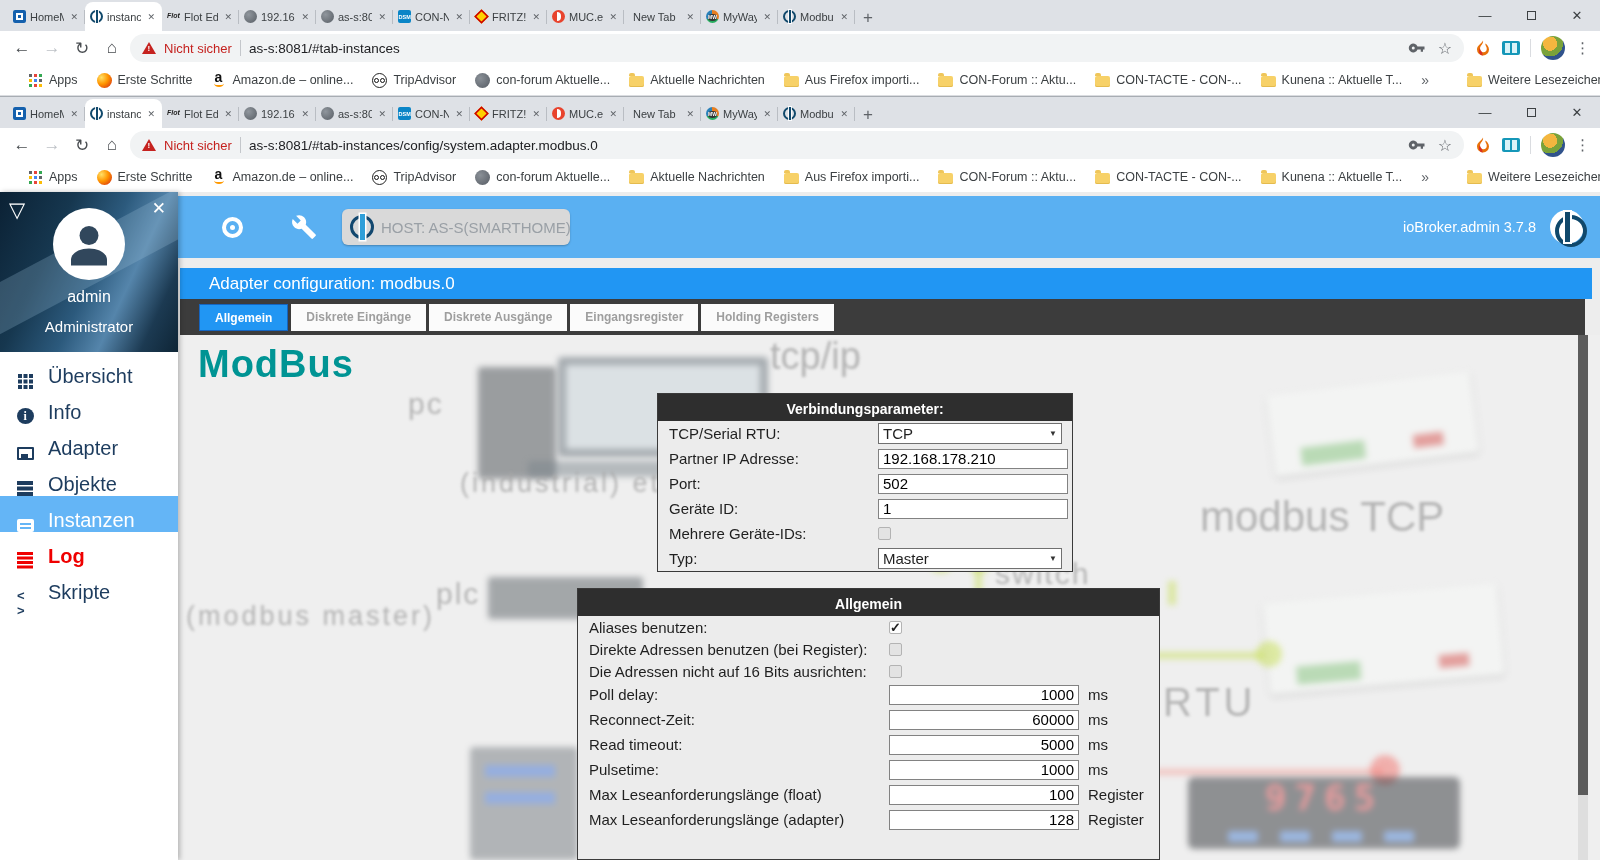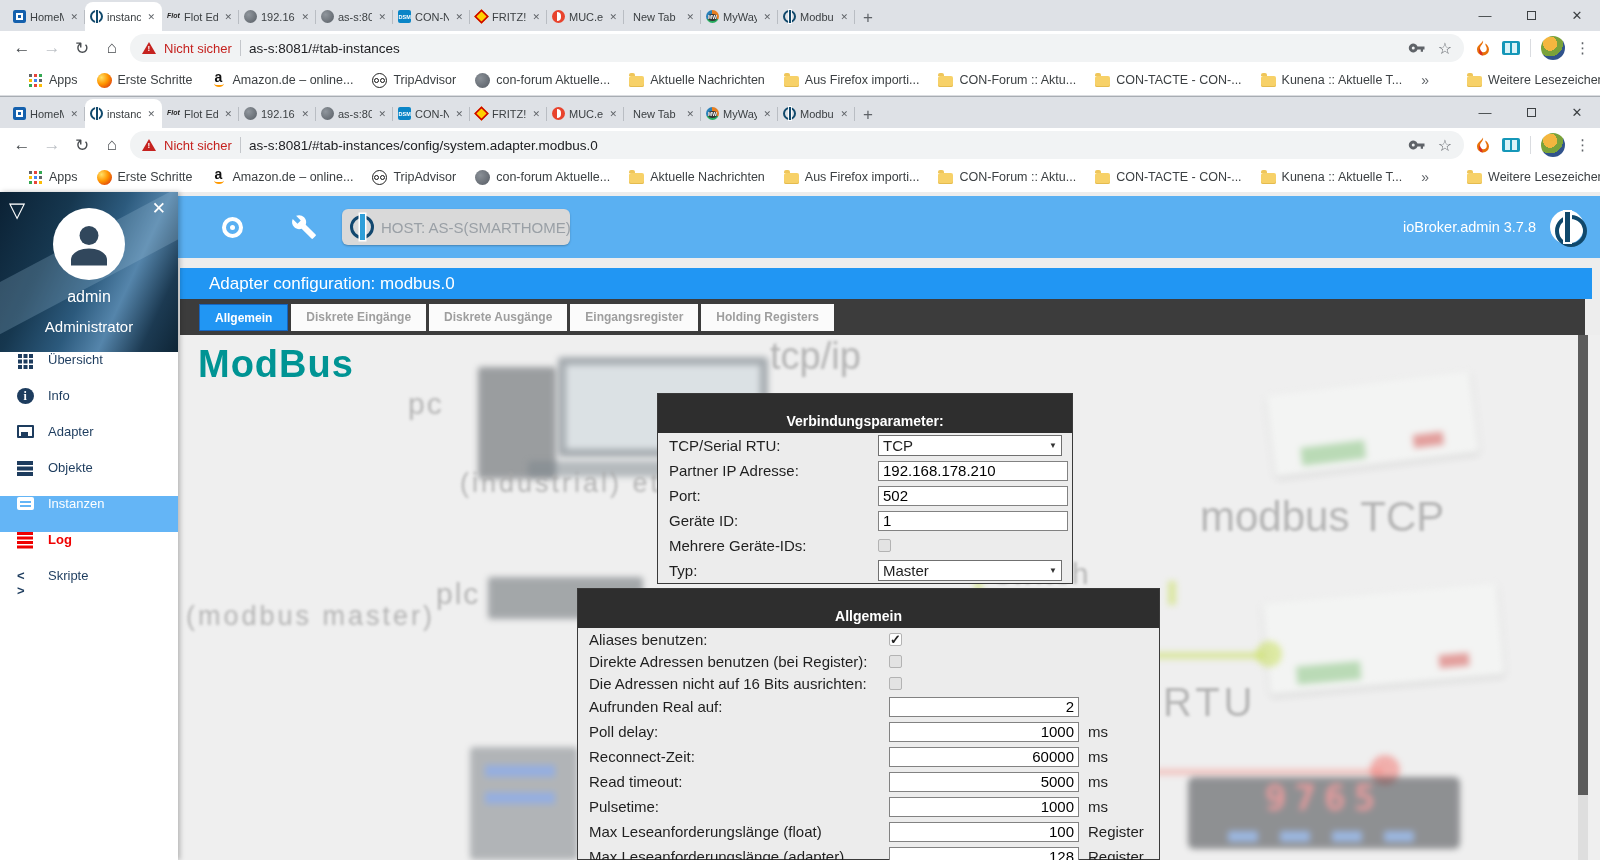--- a/index.html
+++ b/index.html
@@ -80,21 +80,21 @@
   #sidebar { position:absolute; left:0; top:0; width:178px; height:668px; background:#fff; box-shadow:2px 0 5px rgba(0,0,0,.25); z-index:6; }
   .sb-header { height:160px; position:relative; color:#fff;
     background:linear-gradient(115deg, #0b2134 0%, #16374f 30%, #2c5a7d 52%, #5585ab 68%, #1c3a52 85%, #0e2536 100%); overflow:hidden; }
   .sb-header::before { content:""; position:absolute; left:-30px; top:40px; width:260px; height:46px; background:rgba(160,195,220,.25); transform:rotate(-28deg); }
   .sb-nabla { position:absolute; left:9px; top:6px; font-size:21px; color:#fff; }
   .sb-close { position:absolute; right:12px; top:6px; font-size:17px; color:#fff; }
   .sb-avatar { position:absolute; left:53px; top:16px; width:72px; height:72px; background:#fff; border-radius:50%; display:flex; align-items:center; justify-content:center; }
   .sb-user { position:absolute; top:96px; width:100%; text-align:center; font-size:16px; }
   .sb-role { position:absolute; top:126px; width:100%; text-align:center; font-size:15px; }
   .sb-menu { position:absolute; top:160px; left:0; right:0; }
-  .sb-item { height:36px; display:flex; align-items:flex-start; gap:14px; padding-left:17px; font-size:13px; color:#1d3c5e; }
+  .sb-item { height:36px; display:flex; align-items:flex-end; gap:14px; padding-left:17px; font-size:20px; color:#1d3c5e; }
   .sb-item[data-active="true"] { background:#64b5f6; color:#fff; }
   .sb-item[data-red="true"] { color:#ef0000; font-weight:bold; }
   .sbicon { width:17px; height:16px; position:relative; flex:0 0 17px; }
   .sbicon[data-sicon="grid"]::after { content:""; position:absolute; left:1px; top:2px; width:3.5px; height:3.5px; background:currentColor;
     box-shadow:5.5px 0, 11px 0, 0 5.5px, 5.5px 5.5px, 11px 5.5px, 0 11px, 5.5px 11px, 11px 11px; }
   .sbicon[data-sicon="info"] { background:currentColor; border-radius:50%; height:16px; width:16px; }
   .sbicon[data-sicon="info"]::after { content:"i"; position:absolute; left:6.5px; top:0.5px; color:#fff; font-size:12px; font-weight:bold; font-family:"Liberation Serif", serif; }
   .sbicon[data-sicon="adapter"] { border:2px solid currentColor; height:13px; margin-top:1px; border-radius:1px; }
   .sbicon[data-sicon="adapter"]::after { content:""; position:absolute; left:1.5px; top:5px; width:7px; height:3.5px; background:currentColor; }
   .sbicon[data-sicon="instances"] { background:currentColor; height:13px; margin-top:1px; border-radius:2px; }
@@ -162,21 +162,21 @@
   .gd-b { left:750px; top:212px; }
   .gd-c { left:788px; top:212px; }
   .gl-v2 { left:797px; top:228px; width:7px; height:30px; }
   .gl-h2 { left:975px; top:317px; width:110px; height:7px; }
   .gd-d { left:1078px; top:306px; }
   .gl-v3 { left:990px; top:246px; width:8px; height:24px; }
   .rline { left:905px; top:434px; width:300px; height:6px; background:#f59a93; }
   .rdot { left:1192px; top:420px; width:30px; height:30px; background:#f2706a; border-radius:50%; }
 
   .cfgform { position:absolute; background:#ececec; border:1px solid #3a3a3a; z-index:3; }
-  .cfgform .fhead { background:#2e2e2e; color:#fff; font-size:14px; font-weight:bold; text-align:center; padding:19px 0 4px; }
+  .cfgform .fhead { background:#2e2e2e; color:#fff; font-size:14px; font-weight:bold; text-align:center; padding:7px 0 4px; }
   .frow { display:flex; align-items:center; padding:0 10px 0 11px; font-size:15px; color:#1f1f1f; }
   #connform { left:479px; top:58px; width:416px; }
   #connform .frow { height:25px; }
   #connform .lbl { width:209px; flex:0 0 209px; }
   #genform { left:399px; top:253px; width:583px; height:272px; }
   #genform .frow.cbrow { height:22px; }
   #genform .frow.inrow { height:25px; }
   #genform .lbl { width:300px; flex:0 0 300px; }
   .fin { width:190px; height:20px; border:1px solid #828282; background:#fff; font-size:15px; padding:0 4px; font-family:"Liberation Sans", sans-serif; color:#000; }
   .fin.num { text-align:right; }
@@ -705,25 +705,20 @@
           </div>
           <div class="frow cbrow">
             <span class="lbl">Direkte Adressen benutzen (bei Register):</span>
             <span class="cb" data-checked="false"></span>
           </div>
           <div class="frow cbrow">
             <span class="lbl">Die Adressen nicht auf 16 Bits ausrichten:</span>
             <span class="cb" data-checked="false"></span>
           </div>
           <div class="frow inrow">
-            <span class="lbl">Aufrunden Real auf:</span>
-            <input class="fin num" value="2" style="">
-            <span class="unit"></span>
-          </div>
-          <div class="frow inrow">
             <span class="lbl">Poll delay:</span>
             <input class="fin num" value="1000" style="">
             <span class="unit">ms</span>
           </div>
           <div class="frow inrow">
             <span class="lbl">Reconnect-Zeit:</span>
             <input class="fin num" value="60000" style="">
             <span class="unit">ms</span>
           </div>
           <div class="frow inrow">

